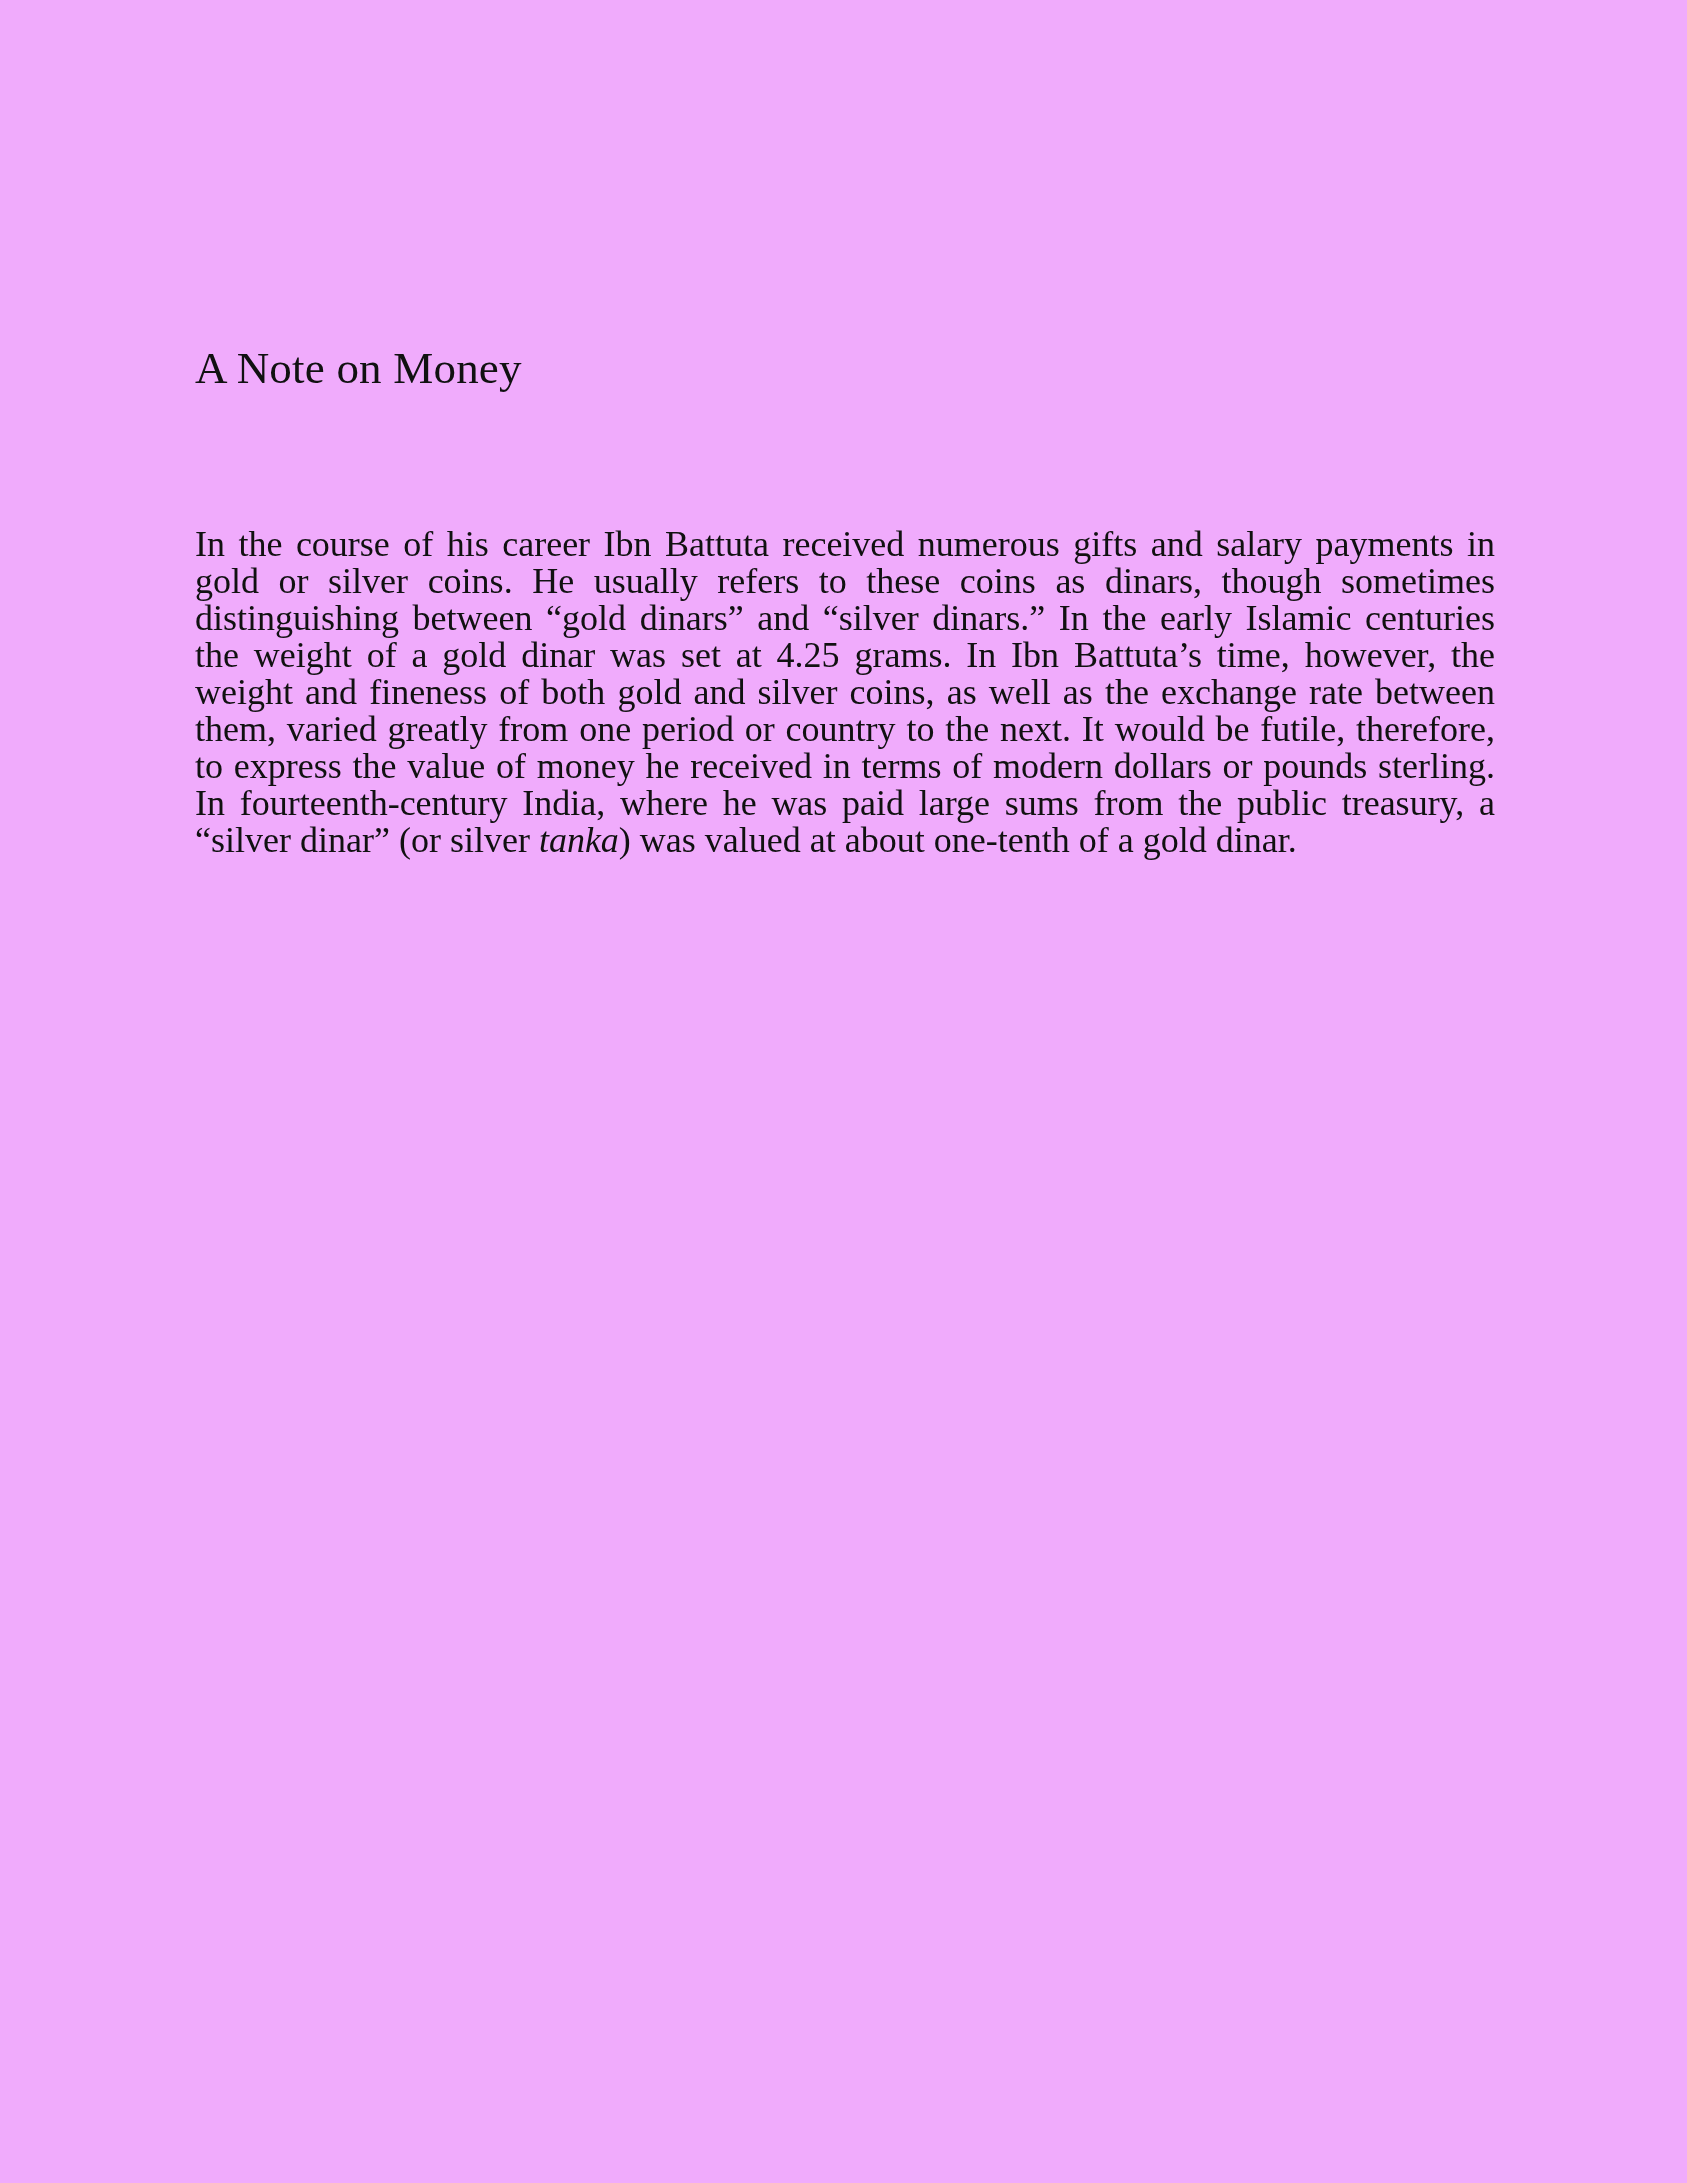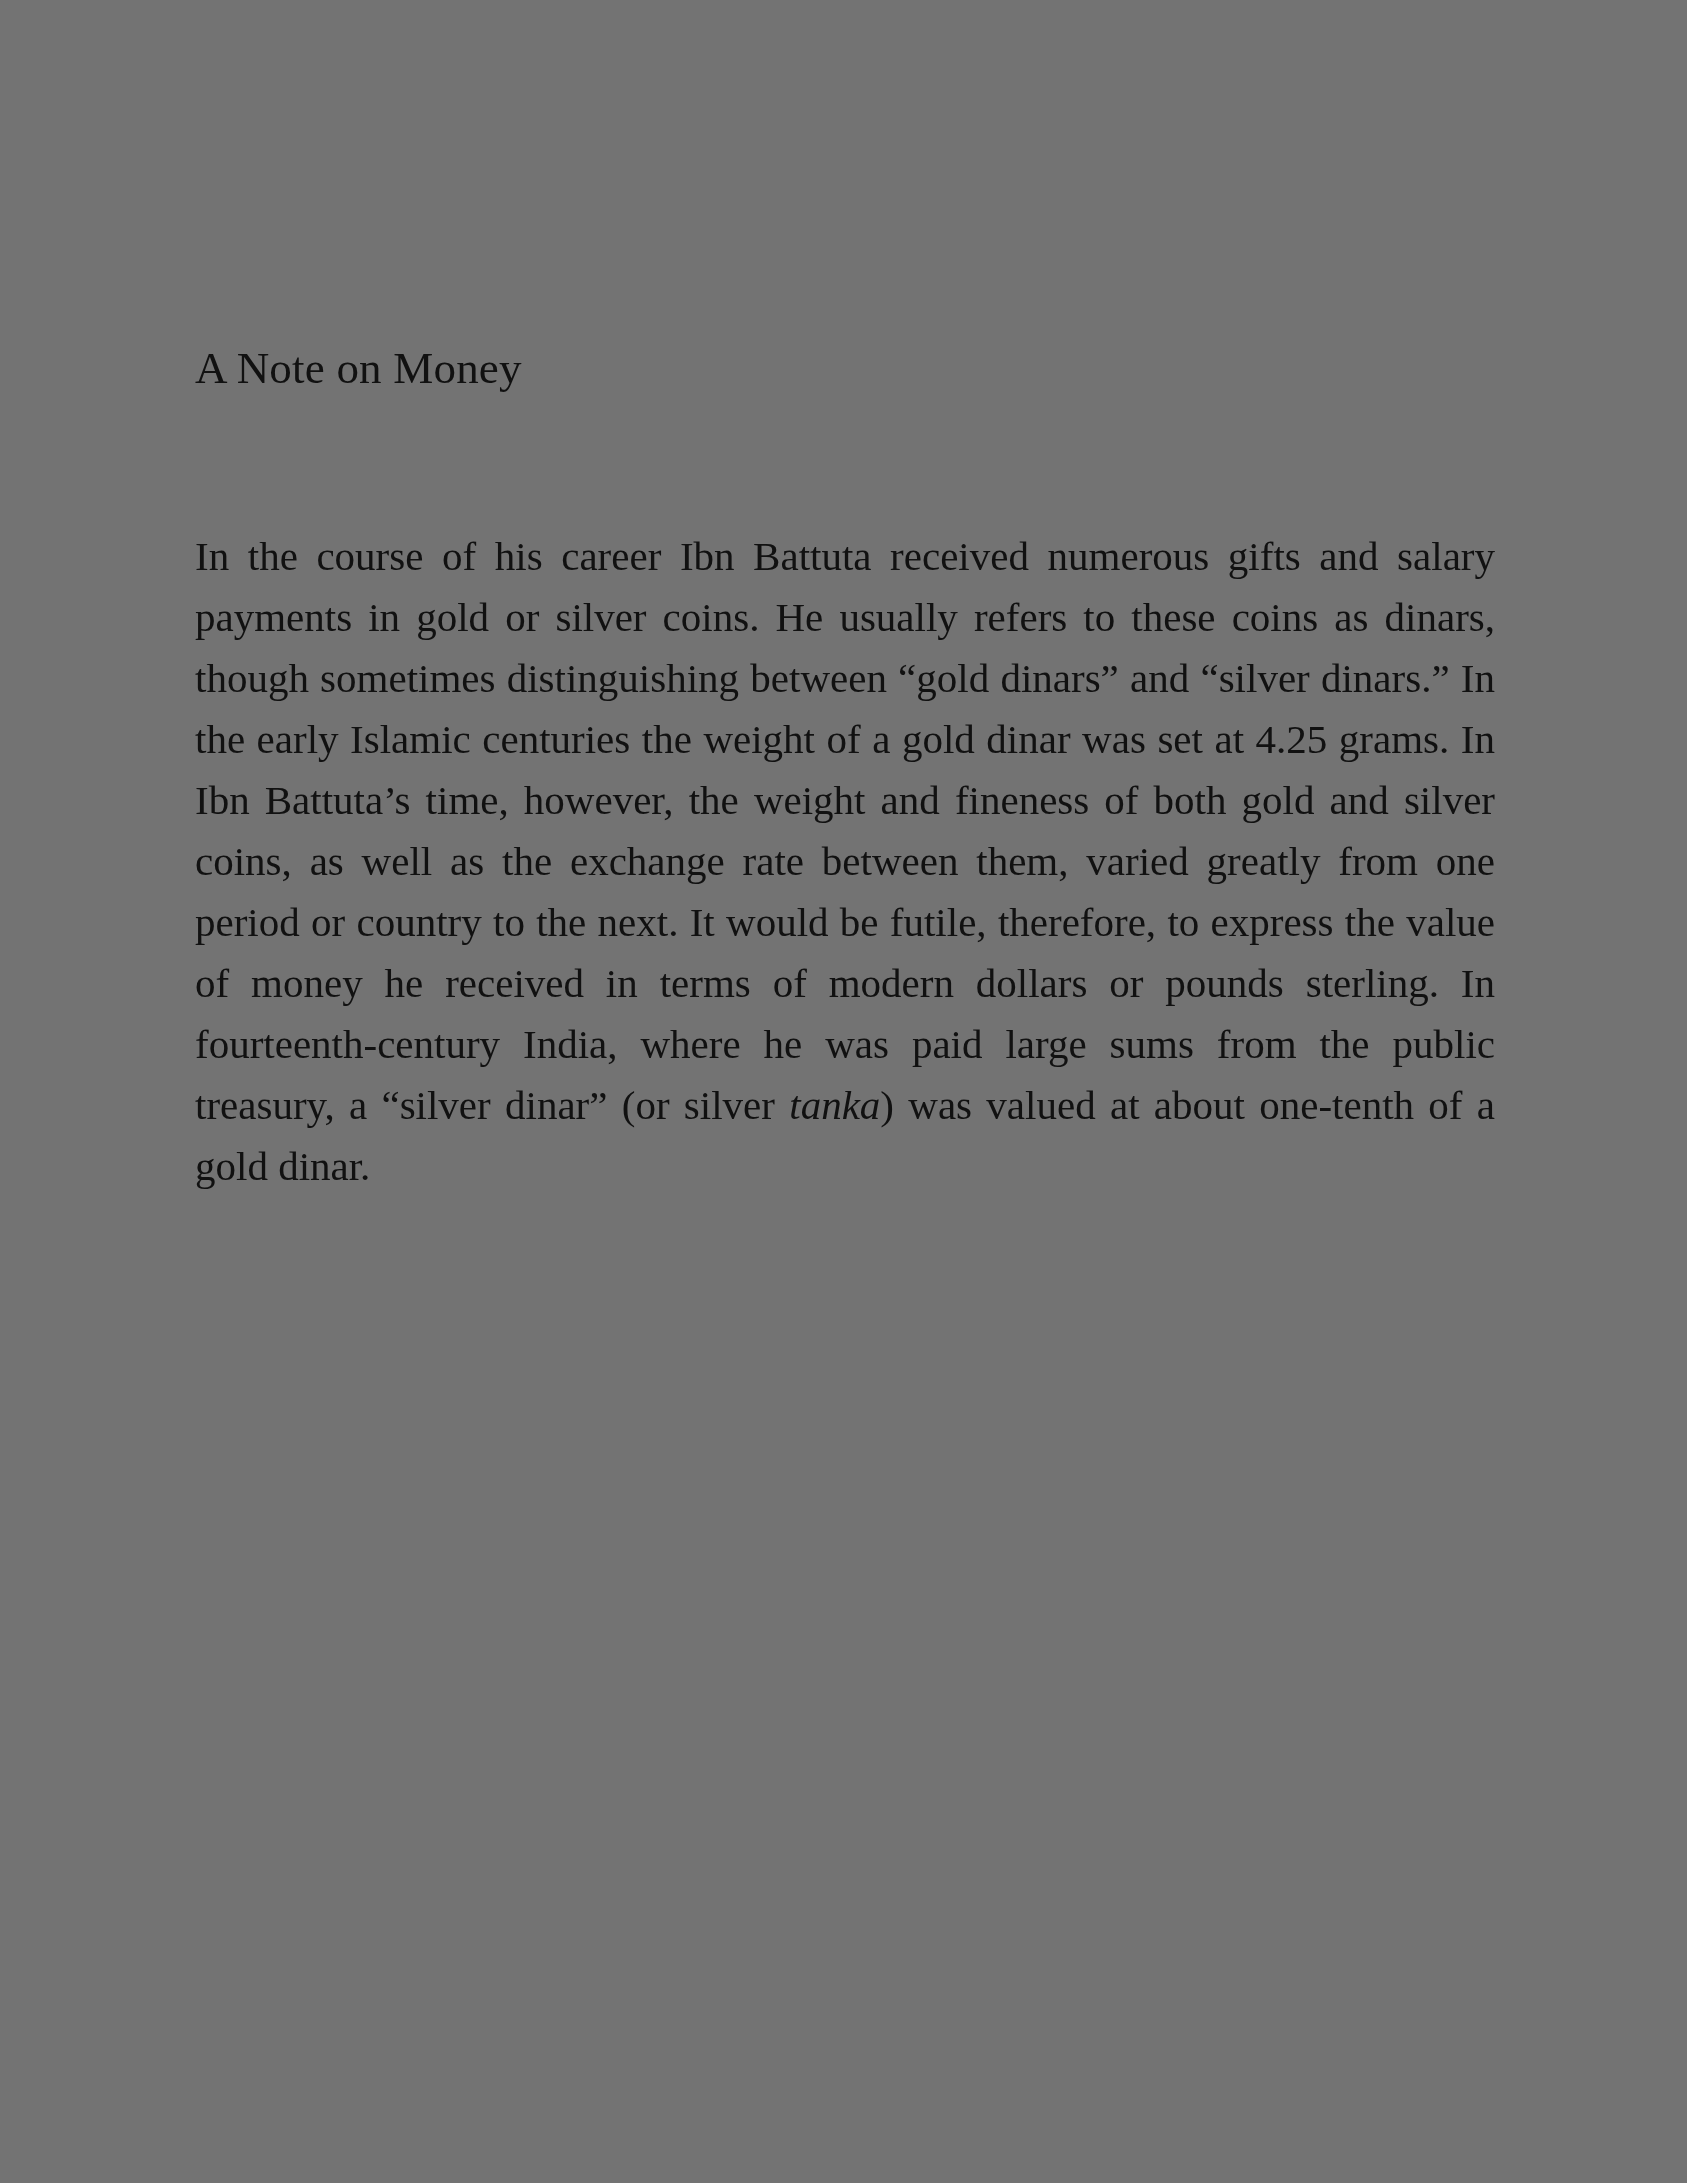--- a/index.html
+++ b/index.html
@@ -11,42 +11,42 @@
     width: 1687px;
     height: 2183px;
     font-family: "Liberation Serif", serif;
     color: #0d0d0d;
     -webkit-font-smoothing: antialiased;
   }
   .page {
     position: relative;
     width: 1687px;
     height: 2183px;
-    background: #737373;
+    background: #f0abfc;
     box-sizing: border-box;
   }
   .content {
     position: absolute;
     left: 195px;
     top: 344px;
     width: 1300px;
   }
   .page-title {
     font-family: "Liberation Serif", serif;
     font-size: 45px;
     font-weight: 400;
     line-height: 1.1;
     letter-spacing: 0.2px;
     color: #111111;
     margin: 0 0 132px 0;
   }
   .body-paragraph {
     font-family: "Liberation Serif", serif;
-    font-size: 41px;
-    line-height: 61px;
+    font-size: 36px;
+    line-height: 37px;
     text-align: justify;
     text-justify: inter-word;
     color: #111111;
     margin: 0;
     hyphens: none;
   }
   .body-paragraph i {
     font-style: italic;
   }
 </style>

